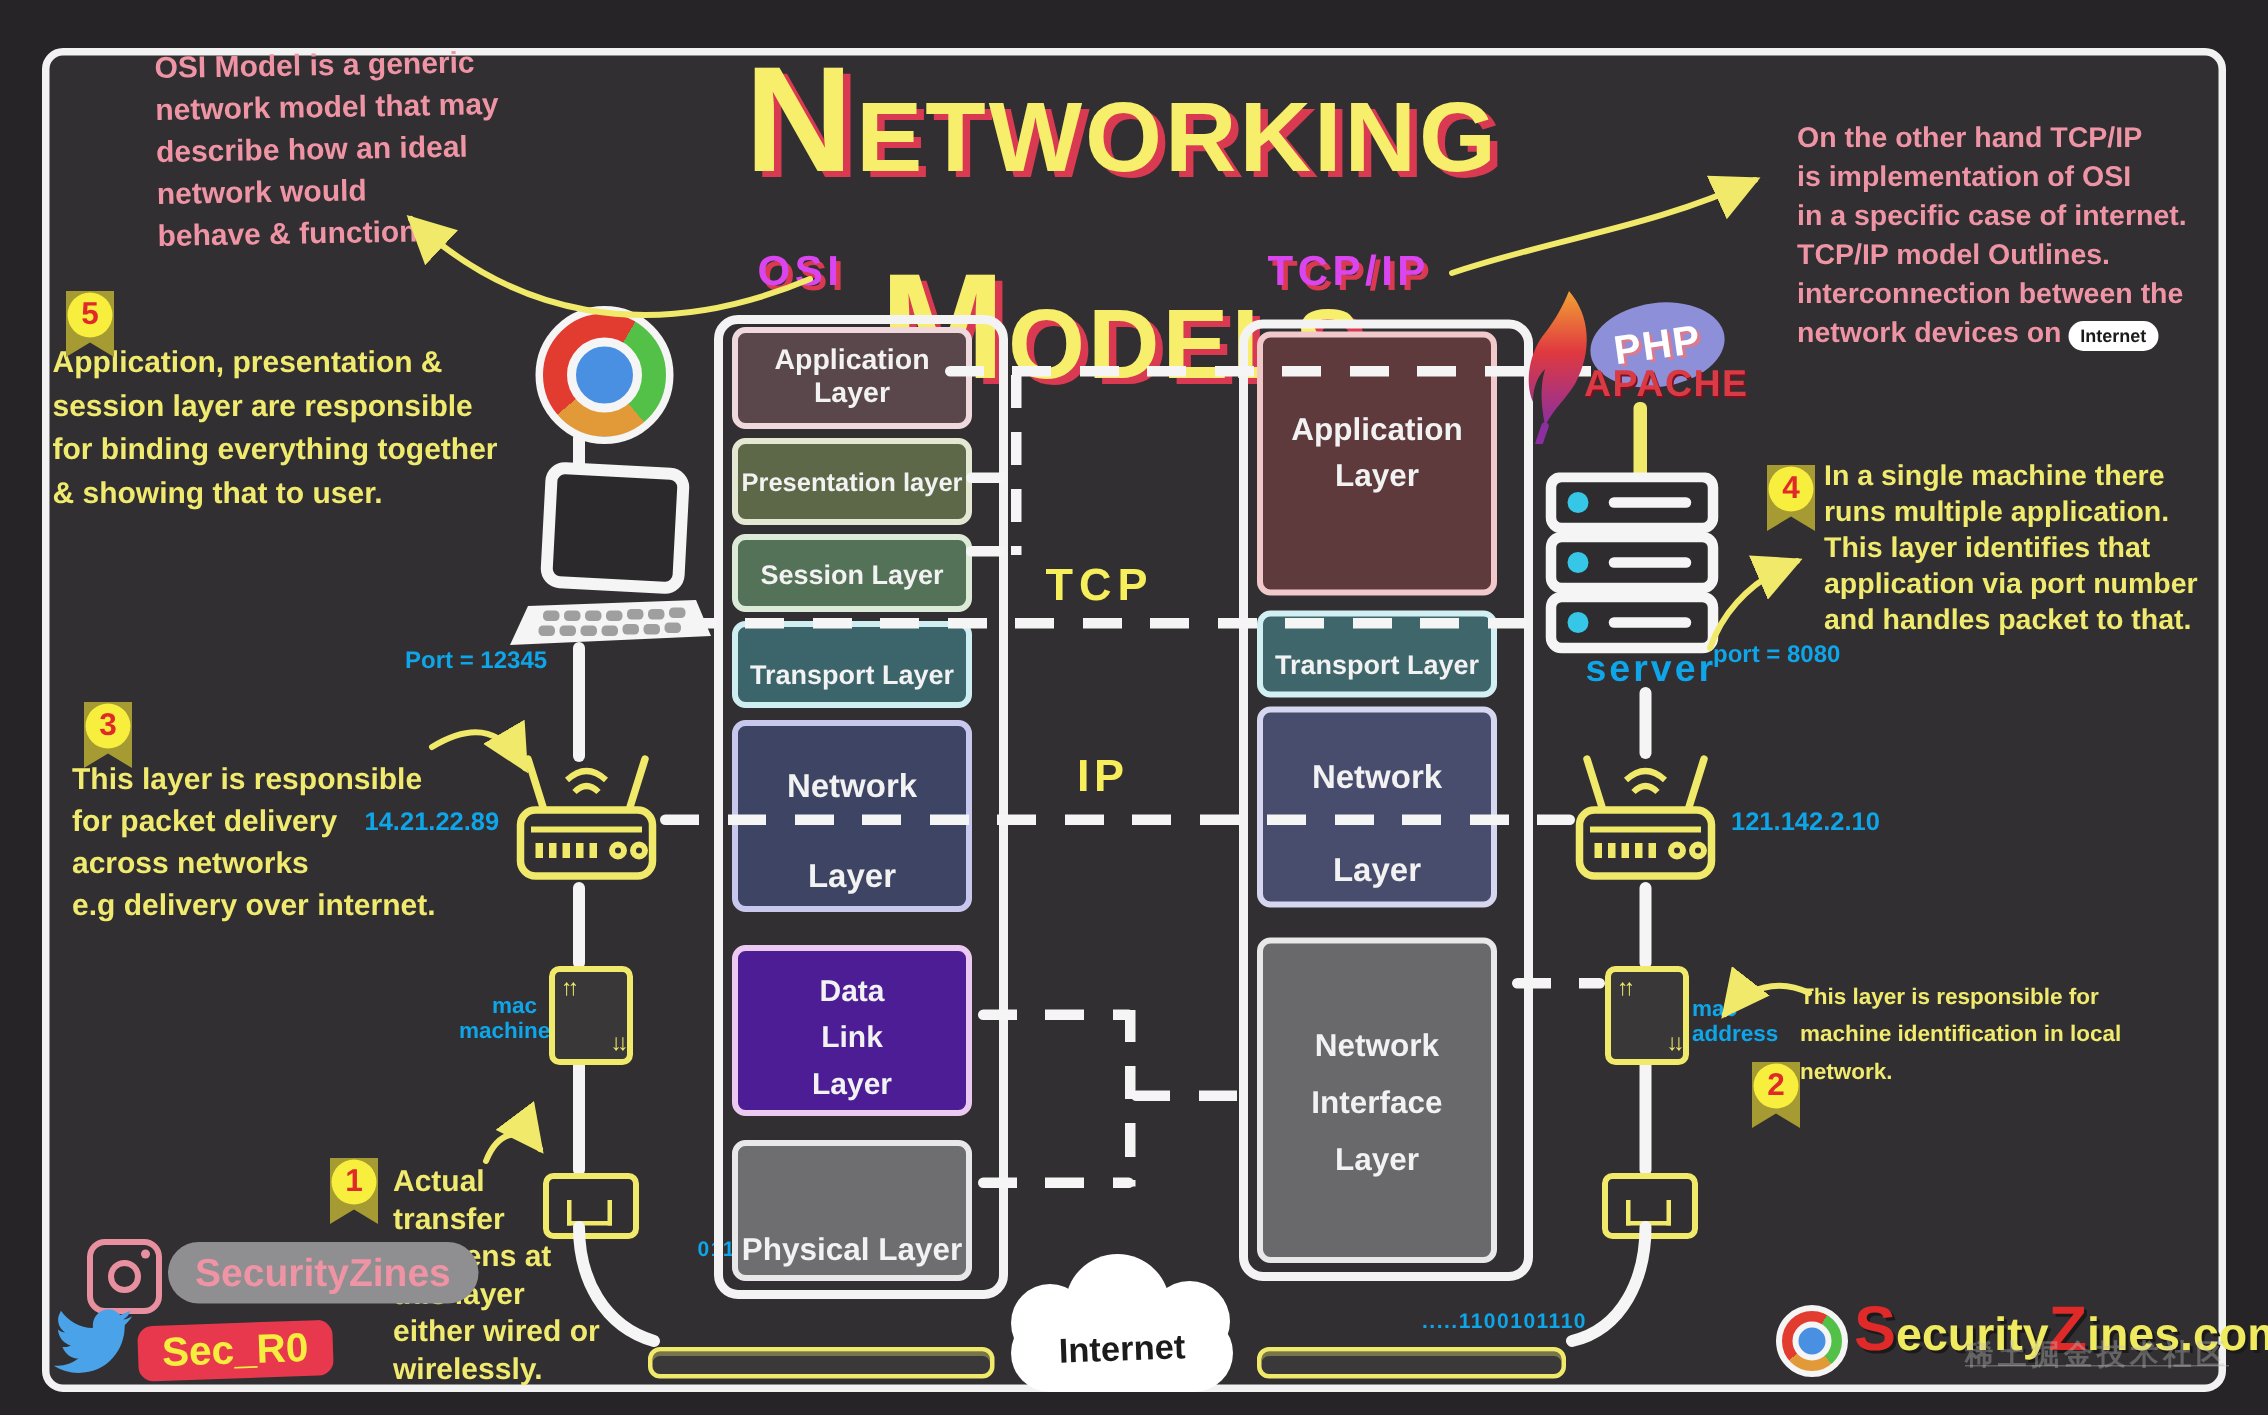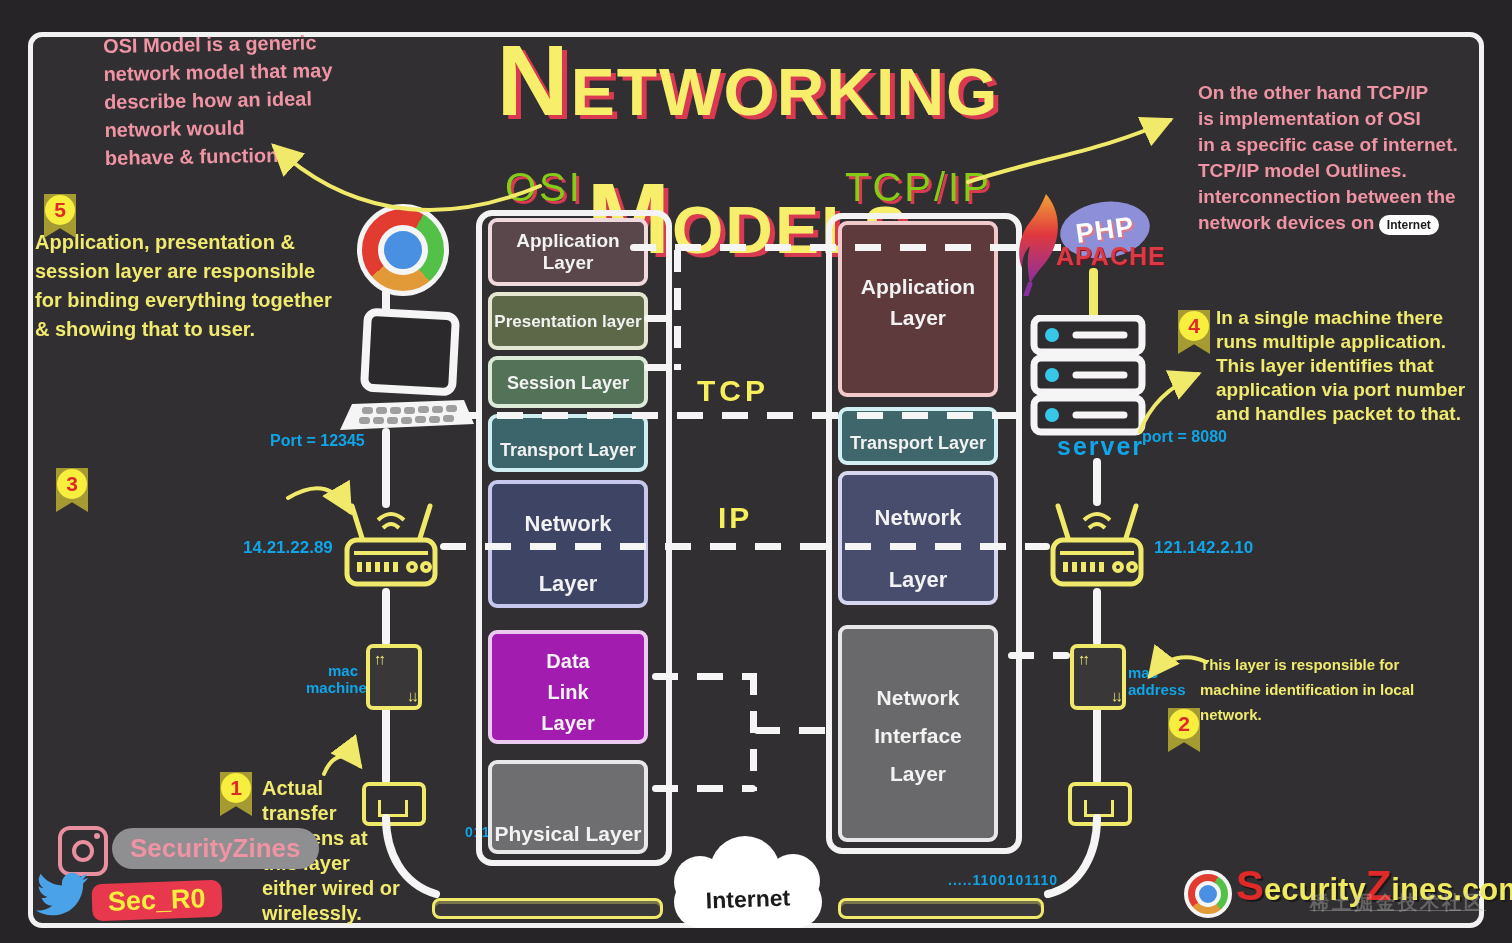--- a/index.html
+++ b/index.html
@@ -12,31 +12,31 @@
   
   .title{left:398px;top:26px;width:700px;text-align:center;color:#f7ef6b;font-weight:bold;
          text-shadow:5px 4px 0 #d93a52;letter-spacing:2px;line-height:108px;}
   .title .big{font-size:100px;}
   .title .small{font-size:66px;}
   
   .pinknote{color:#ef94a4;font-size:20px;line-height:28px;font-weight:bold;}
   .yellownote{color:#f0ea6e;font-size:19px;line-height:27px;font-weight:bold;}
   .whitetext{color:#0ea5e9;font-weight:bold;}
   
-  .collabel{color:#84cc16;font-size:40px;font-weight:normal;text-shadow:3px 3px 0 #d93a52;letter-spacing:3px;}
+  .collabel{color:#d946ef;font-size:28px;font-weight:bold;text-shadow:3px 3px 0 #d93a52;letter-spacing:3px;}
   
   .stack{border:6px solid #f3f3f3;border-radius:16px;z-index:2;}
   .layer{position:absolute;left:6px;width:160px;box-sizing:border-box;border:4px solid #ddd;
          border-radius:9px;color:#f2f2f2;font-weight:bold;white-space:pre-line;text-align:center;}
   .osi-l0{top:2px;height:68px;background:#5a474b;border-color:#f0d9dc;font-size:19px;padding-top:8px;}
   .osi-l1{top:76px;height:58px;background:#5c6847;border-color:#e4e8d2;font-size:17px;padding-top:16px;}
   .osi-l2{top:140px;height:52px;background:#547257;border-color:#dcead8;font-size:18px;padding-top:13px;}
   .osi-l3{top:198px;height:58px;background:#3c656b;border-color:#cfeef2;font-size:18px;padding-top:22px;}
   .osi-l4{top:264px;height:128px;background:#3e4464;border-color:#c8c8ee;font-size:22px;padding-top:10px;line-height:60px;}
-  .osi-l5{top:414px;height:114px;background:#a21caf;border-color:#ecc9f0;font-size:20px;padding-top:12px;line-height:31px;}
+  .osi-l5{top:414px;height:114px;background:#4c1d95;border-color:#ecc9f0;font-size:20px;padding-top:12px;line-height:31px;}
   .osi-l6{top:544px;height:94px;background:#6e6e70;border-color:#e8e8e8;font-size:21px;padding-top:58px;}
   .tcp-l0{top:2px;height:176px;background:#5e3a3d;border-color:#f2c9cb;font-size:21px;padding-top:46px;line-height:31px;}
   .tcp-l1{top:188px;height:58px;background:#3f666b;border-color:#d2f0f4;font-size:18px;padding-top:22px;}
   .tcp-l2{top:252px;height:134px;background:#484d6d;border-color:#d6d6f0;font-size:22px;padding-top:12px;line-height:62px;}
   .tcp-l3{top:406px;height:217px;background:#69696b;border-color:#e8e8e8;font-size:21px;padding-top:50px;line-height:38px;}
   
   .vline{position:absolute;width:8px;background:#f5f5f5;border-radius:4px;z-index:4;}
   .hdash{position:absolute;height:7px;background:repeating-linear-gradient(90deg,#f5f5f5 0 26px,transparent 26px 45px);border-radius:4px;z-index:5;}
   .vdash{position:absolute;width:7px;background:repeating-linear-gradient(180deg,#f5f5f5 0 22px,transparent 22px 38px);z-index:5;}
   .yline{position:absolute;width:9px;background:#f0e96a;border-radius:4px;z-index:3;}
@@ -298,20 +298,24 @@
 
   <div class="abs badge" style="left:44px;top:194px;"></div>
   <div class="abs badge-num" style="left:45px;top:195px;">5</div>
   <div class="abs yellownote pre" style="left:35px;top:228px;font-size:20px;line-height:29px;">Application, presentation &amp;
 session layer are responsible
 for binding everything together
 &amp; showing that to user.</div>
 
   <div class="abs badge" style="left:56px;top:468px;"></div>
   <div class="abs badge-num" style="left:57px;top:469px;">3</div>
+  <div class="abs yellownote pre" style="left:48px;top:506px;font-size:20px;line-height:28px;">This layer is responsible
+for packet delivery
+across networks
+e.g delivery over internet.</div>
 
   <div class="abs badge" style="left:220px;top:772px;"></div>
   <div class="abs badge-num" style="left:221px;top:773px;">1</div>
   <div class="abs yellownote pre" style="left:262px;top:776px;font-size:20px;line-height:25px;">Actual
 transfer
 happens at
 this layer
 either wired or
 wirelessly.</div>
 

